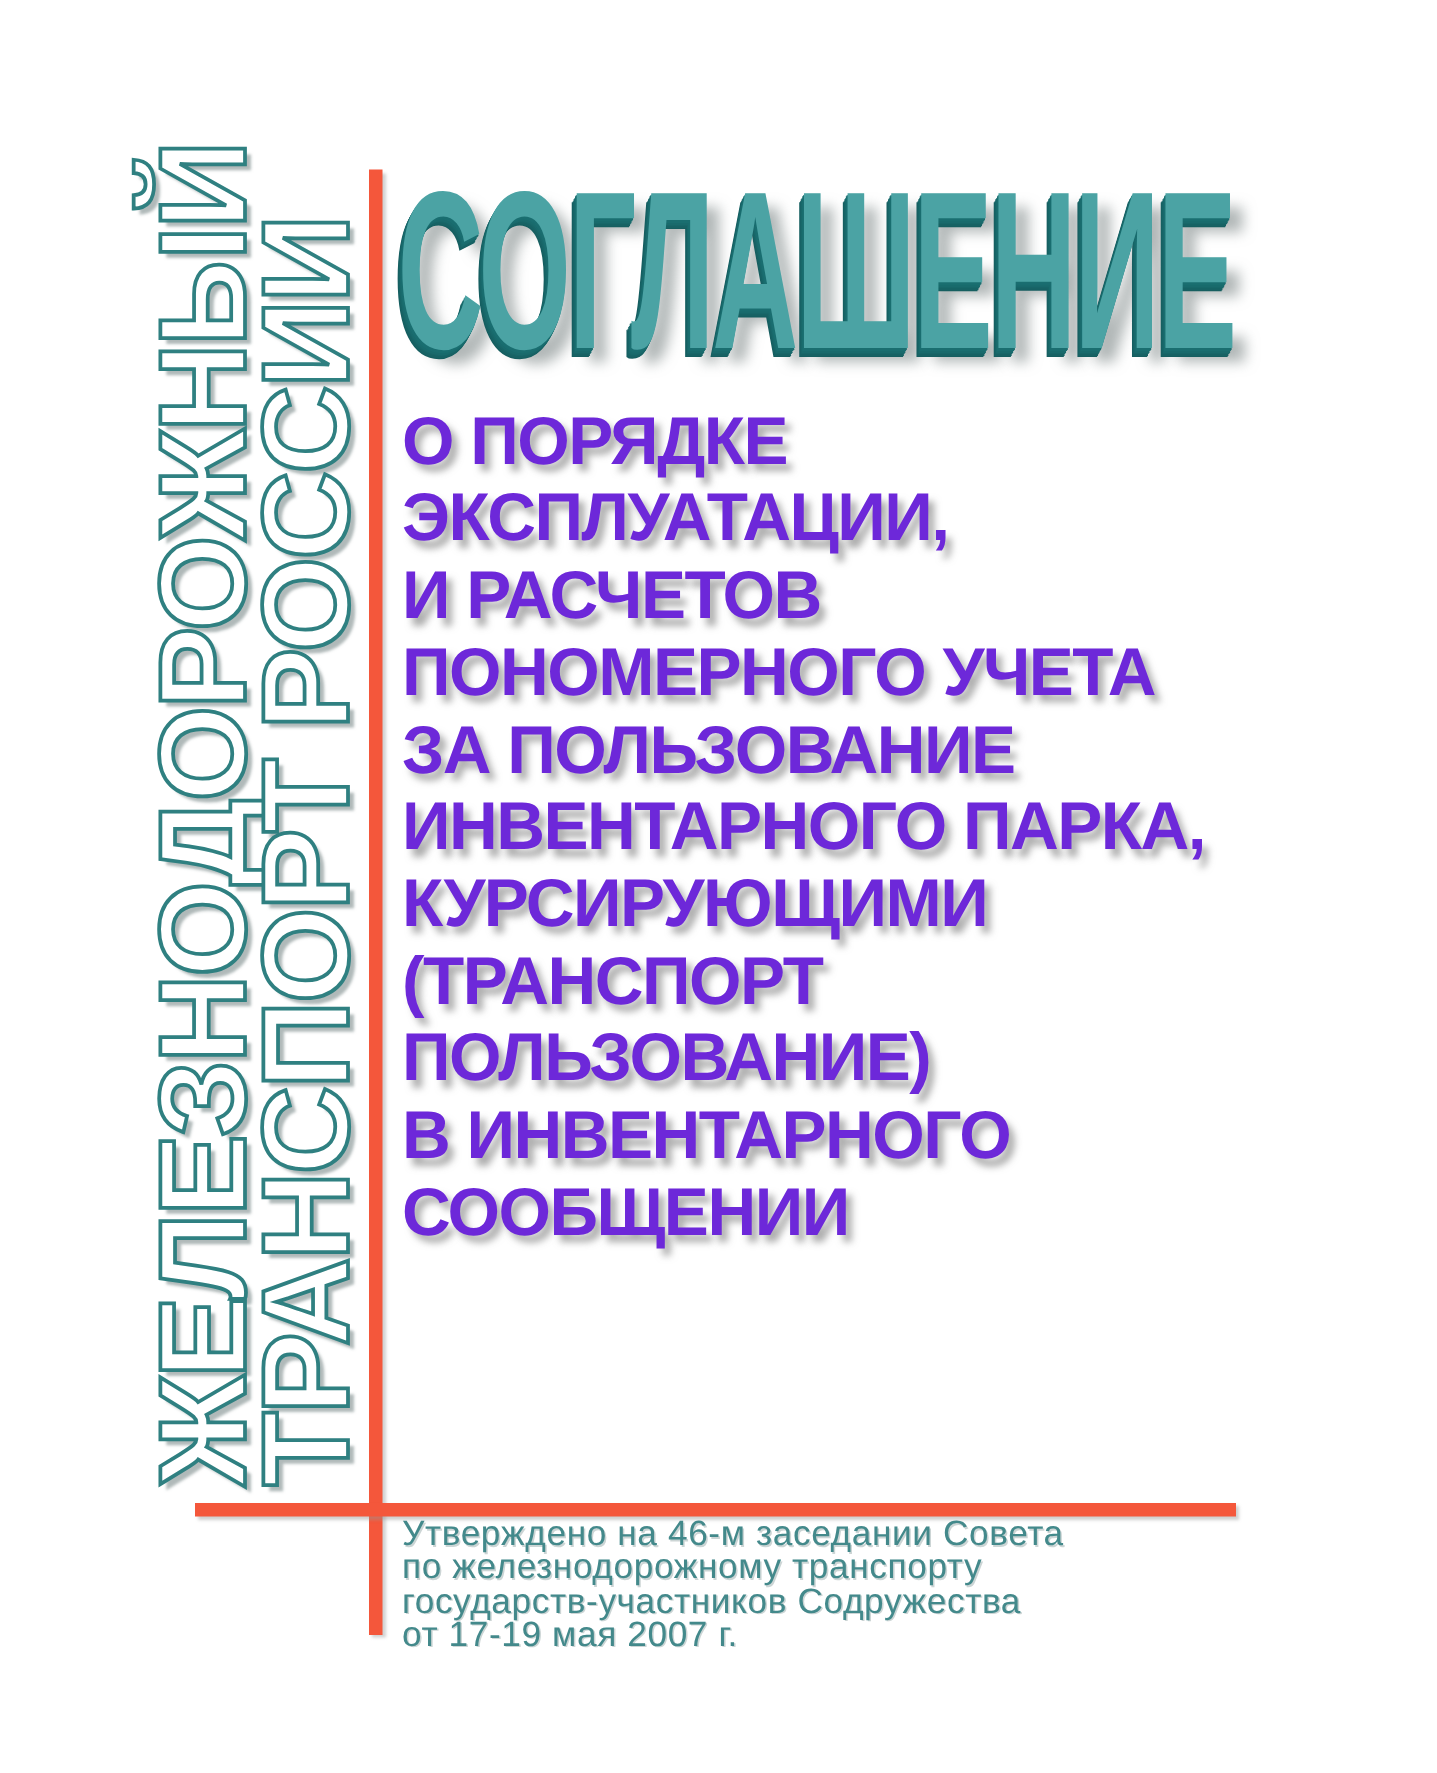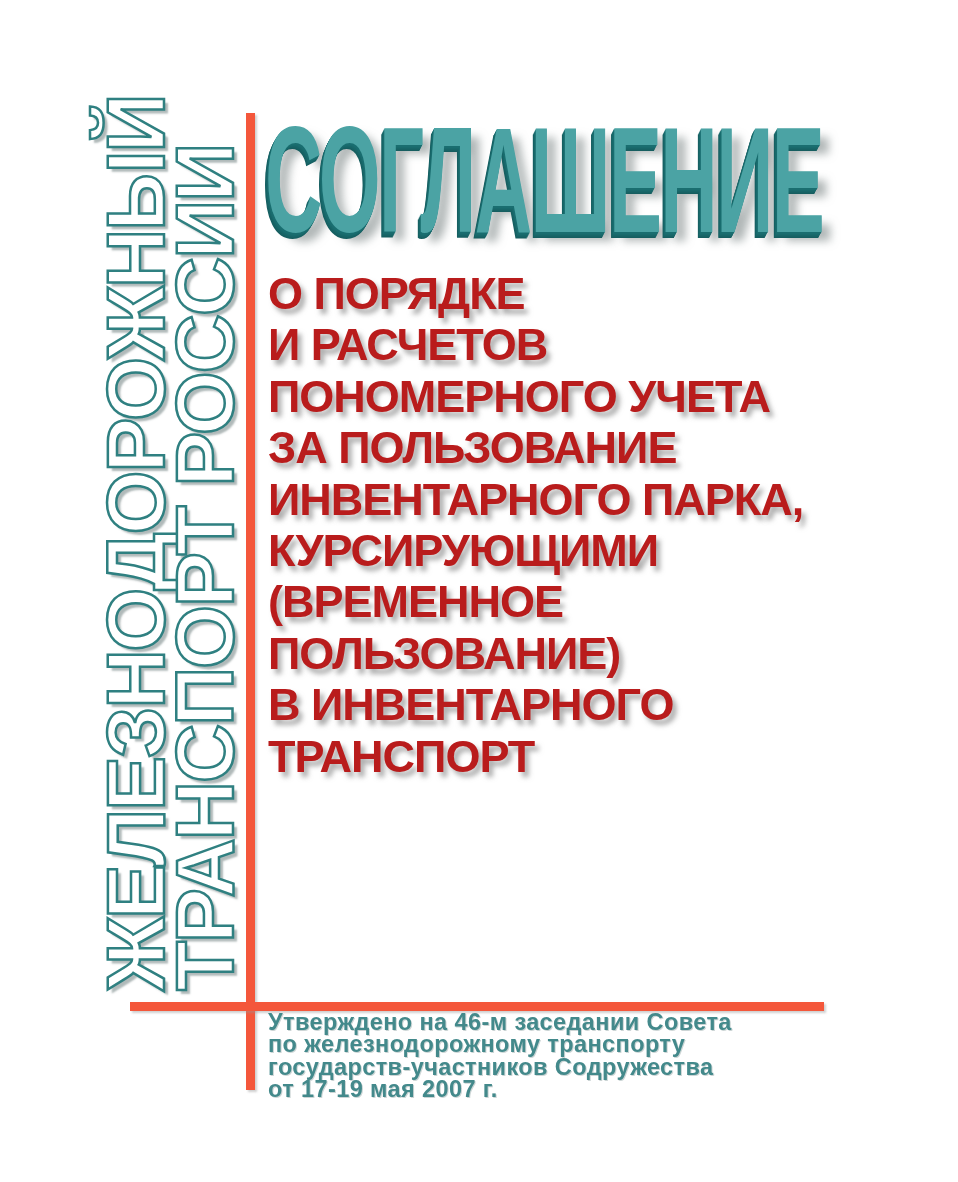--- a/index.html
+++ b/index.html
@@ -76,30 +76,30 @@
   
   .subtitle {
     position: absolute;
     left: 268px;
     top: 268px;
     font-size: 45px;
     font-weight: bold;
     letter-spacing: -1px;
     line-height: 51.4px;
     white-space: nowrap;
-    color: #b91c1c;
+    color: #6d28d9;
     text-shadow: 4px 5px 5px rgba(118,118,118,.6);
   }
   
   .footer-note {
     position: absolute;
     left: 268px;
     top: 1011px;
     font-size: 23.5px;
-    font-weight: bold;
+    font-weight: normal;
     letter-spacing: 0.4px;
     line-height: 22.4px;
     white-space: nowrap;
     color: #43898B;
     text-shadow: 1px 1px 0 rgba(110,135,135,.35);
   }
 </style>
 </head>
 <body>
 
@@ -110,29 +110,30 @@
 
   <div class="sidebar-text">
     <div>ЖЕЛЕЗНОДОРОЖНЫЙ</div>
     <div>ТРАНСПОРТ РОССИИ</div>
   </div>
 
   <div class="title">СОГЛАШЕНИЕ</div>
 
   <div class="subtitle">
     <div>О ПОРЯДКЕ</div>
+    <div>ЭКСПЛУАТАЦИИ,</div>
     <div>И РАСЧЕТОВ</div>
     <div>ПОНОМЕРНОГО УЧЕТА</div>
     <div>ЗА ПОЛЬЗОВАНИЕ</div>
     <div>ИНВЕНТАРНОГО ПАРКА,</div>
     <div>КУРСИРУЮЩИМИ</div>
-    <div>(ВРЕМЕННОЕ</div>
+    <div>(ТРАНСПОРТ</div>
     <div>ПОЛЬЗОВАНИЕ)</div>
     <div>В ИНВЕНТАРНОГО</div>
-    <div>ТРАНСПОРТ</div>
+    <div>СООБЩЕНИИ</div>
   </div>
 
   <div class="footer-note">
     <div>Утверждено на 46-м заседании Совета</div>
     <div>по железнодорожному транспорту</div>
     <div>государств-участников Содружества</div>
     <div>от 17-19 мая 2007 г.</div>
   </div>
 
 </div>

